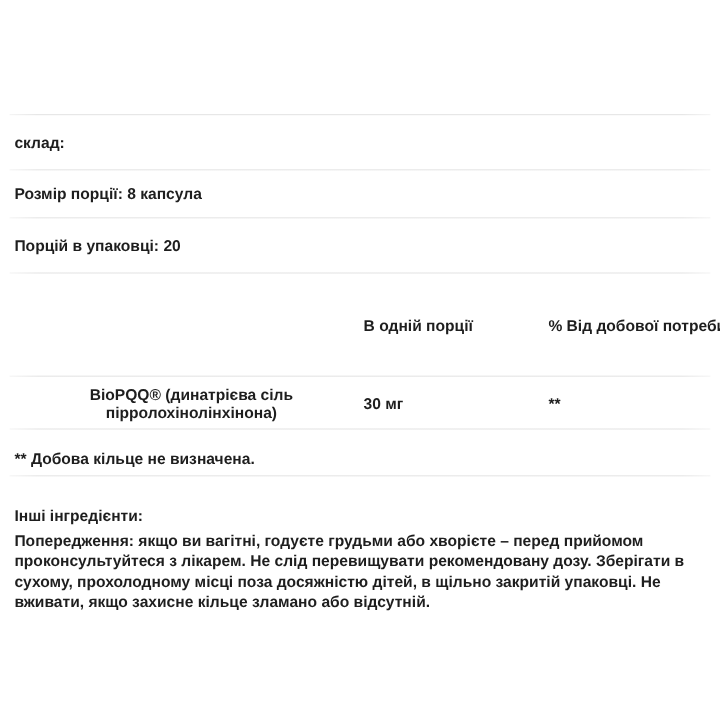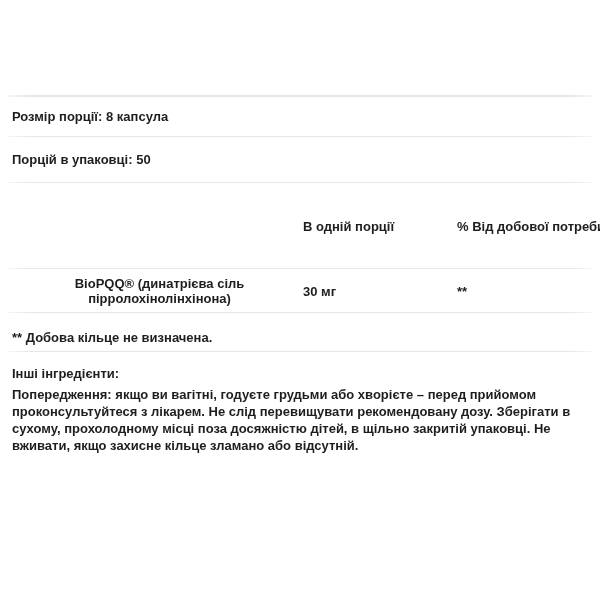--- a/index.html
+++ b/index.html
@@ -63,42 +63,45 @@
   }
   .bottom {
     box-sizing: border-box;
     padding: 13px 14px 0 12px;
     line-height: 17px;
     font-size: 13px;
   }
   .bottom p {
     margin: 0;
   }
-  .bottom .oi-label { margin-bottom: 4px; }
+  .bottom .oi-label { margin-bottom: 4px; margin-top: 11px; }
   .bottom .warning  { margin-top: 0; }
 </style>
 </head>
 <body>
 
 <div class="page">
   <div class="panel">
 
     <div class="hr"></div>
 
+    <div class="row r-simple-a">
+      <span>склад:</span>
+    </div>
 
     <div class="hr"></div>
 
     <div class="row r-simple-b">
       <span>Розмір порції: 8 капсула</span>
     </div>
 
     <div class="hr"></div>
 
     <div class="row r-simple-c">
-      <span>Порцій в упаковці: 50</span>
+      <span>Порцій в упаковці: 20</span>
     </div>
 
     <div class="hr"></div>
 
     <div class="row r-header">
       <span class="col2">В одній порції</span>
       <span class="col3">% Від добової потреби **</span>
     </div>
 
     <div class="hr"></div>

